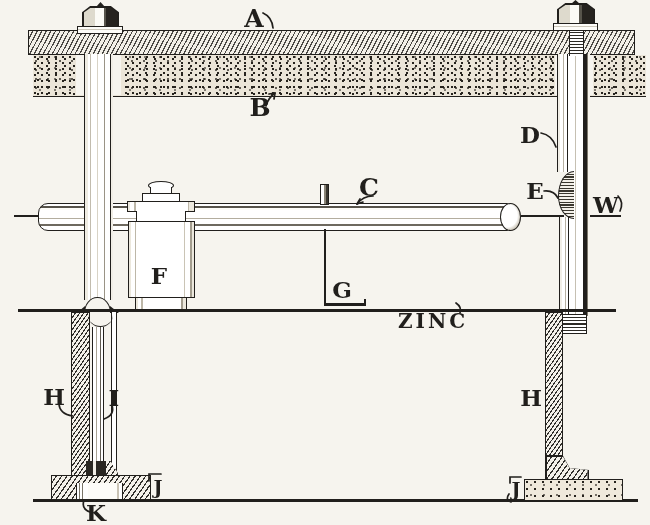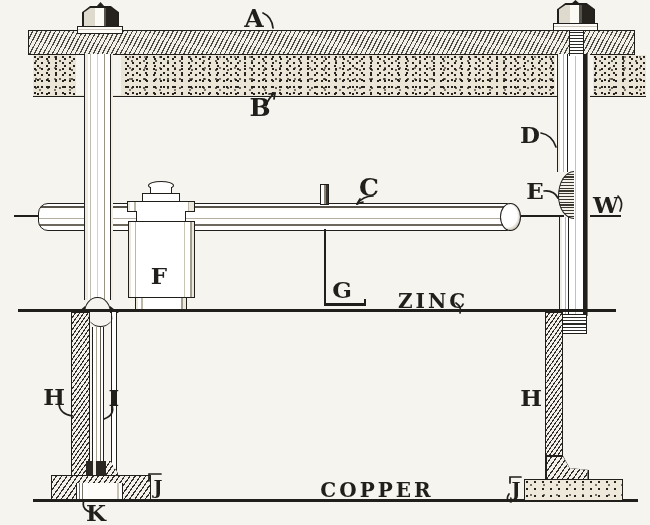--- a/index.html
+++ b/index.html
@@ -47,21 +47,21 @@
 
   
   .lbl {
     position:absolute; transform:translate(-50%,-50%);
     font-weight:700; font-size:23px; line-height:1; white-space:nowrap;
   }
   .lbl.big   { font-size:25px; }
   .lbl.small { font-size:19px; }
   .mat {
     position:absolute; transform:translate(-50%,-50%);
-    font-weight:700; font-size:20px; letter-spacing:3px; line-height:1; white-space:nowrap;
+    font-weight:700; font-size:20px; letter-spacing:3px; line-height:1; white-space:nowrap;margin-top:20px;
   }
   svg.leads { position:absolute; left:0; top:0; pointer-events:none; }
 </style>
 </head>
 <body>
 
 <div class="fig">
 
   <div class="p line" style="left:14px;top:215px;width:25px;height:2px"></div>
   <div class="p line" style="left:521px;top:215px;width:43px;height:2px"></div>
@@ -158,15 +158,14 @@
   <span class="lbl" style="left:342px;top:289px">G</span>
   <span class="lbl" style="left:54px;top:396px">H</span>
   <span class="lbl" style="left:114px;top:397px">I</span>
   <span class="lbl" style="left:531px;top:397px">H</span>
   <span class="lbl small" style="left:158px;top:487px">J</span>
   <span class="lbl small" style="left:516px;top:489px">J</span>
   <span class="lbl" style="left:96px;top:512px">K</span>
   <span class="lbl" style="left:606px;top:204px">W</span>
 
   <span class="mat" style="left:433px;top:301px">ZINC</span>
-  <span class="mat" style="left:377px;top:490px">COPPER</span>
 
 </div>
 
 </body></html>

